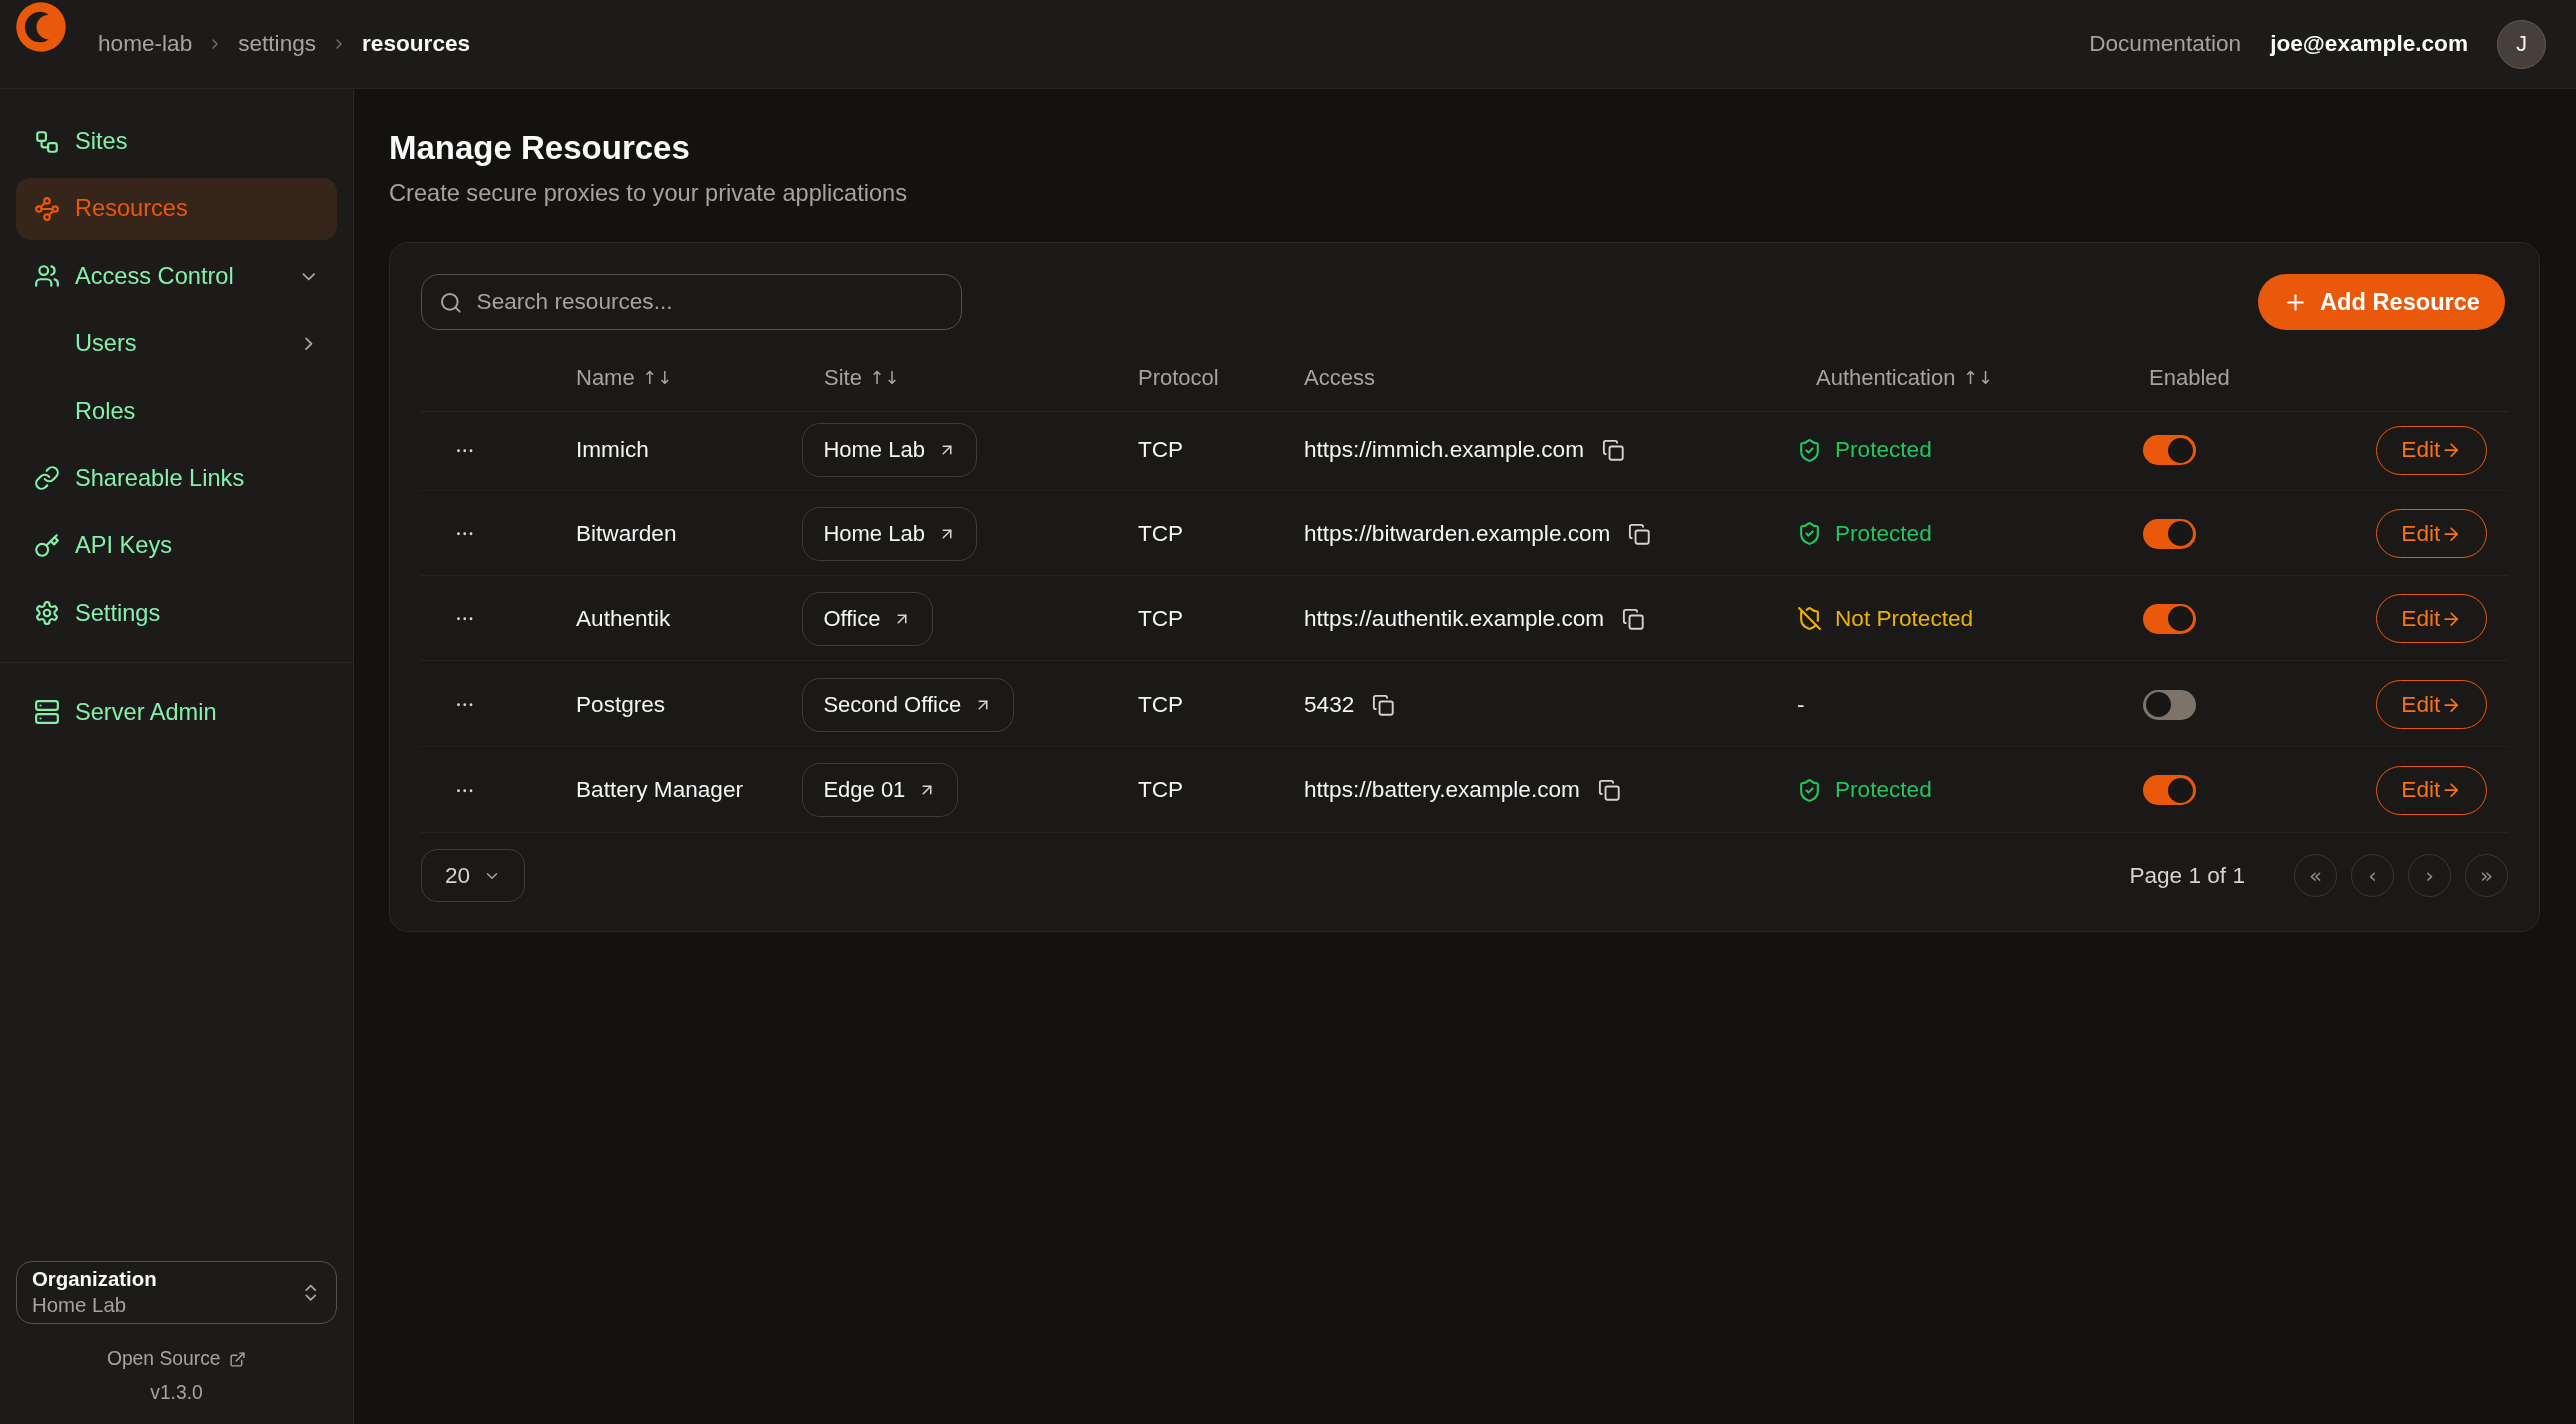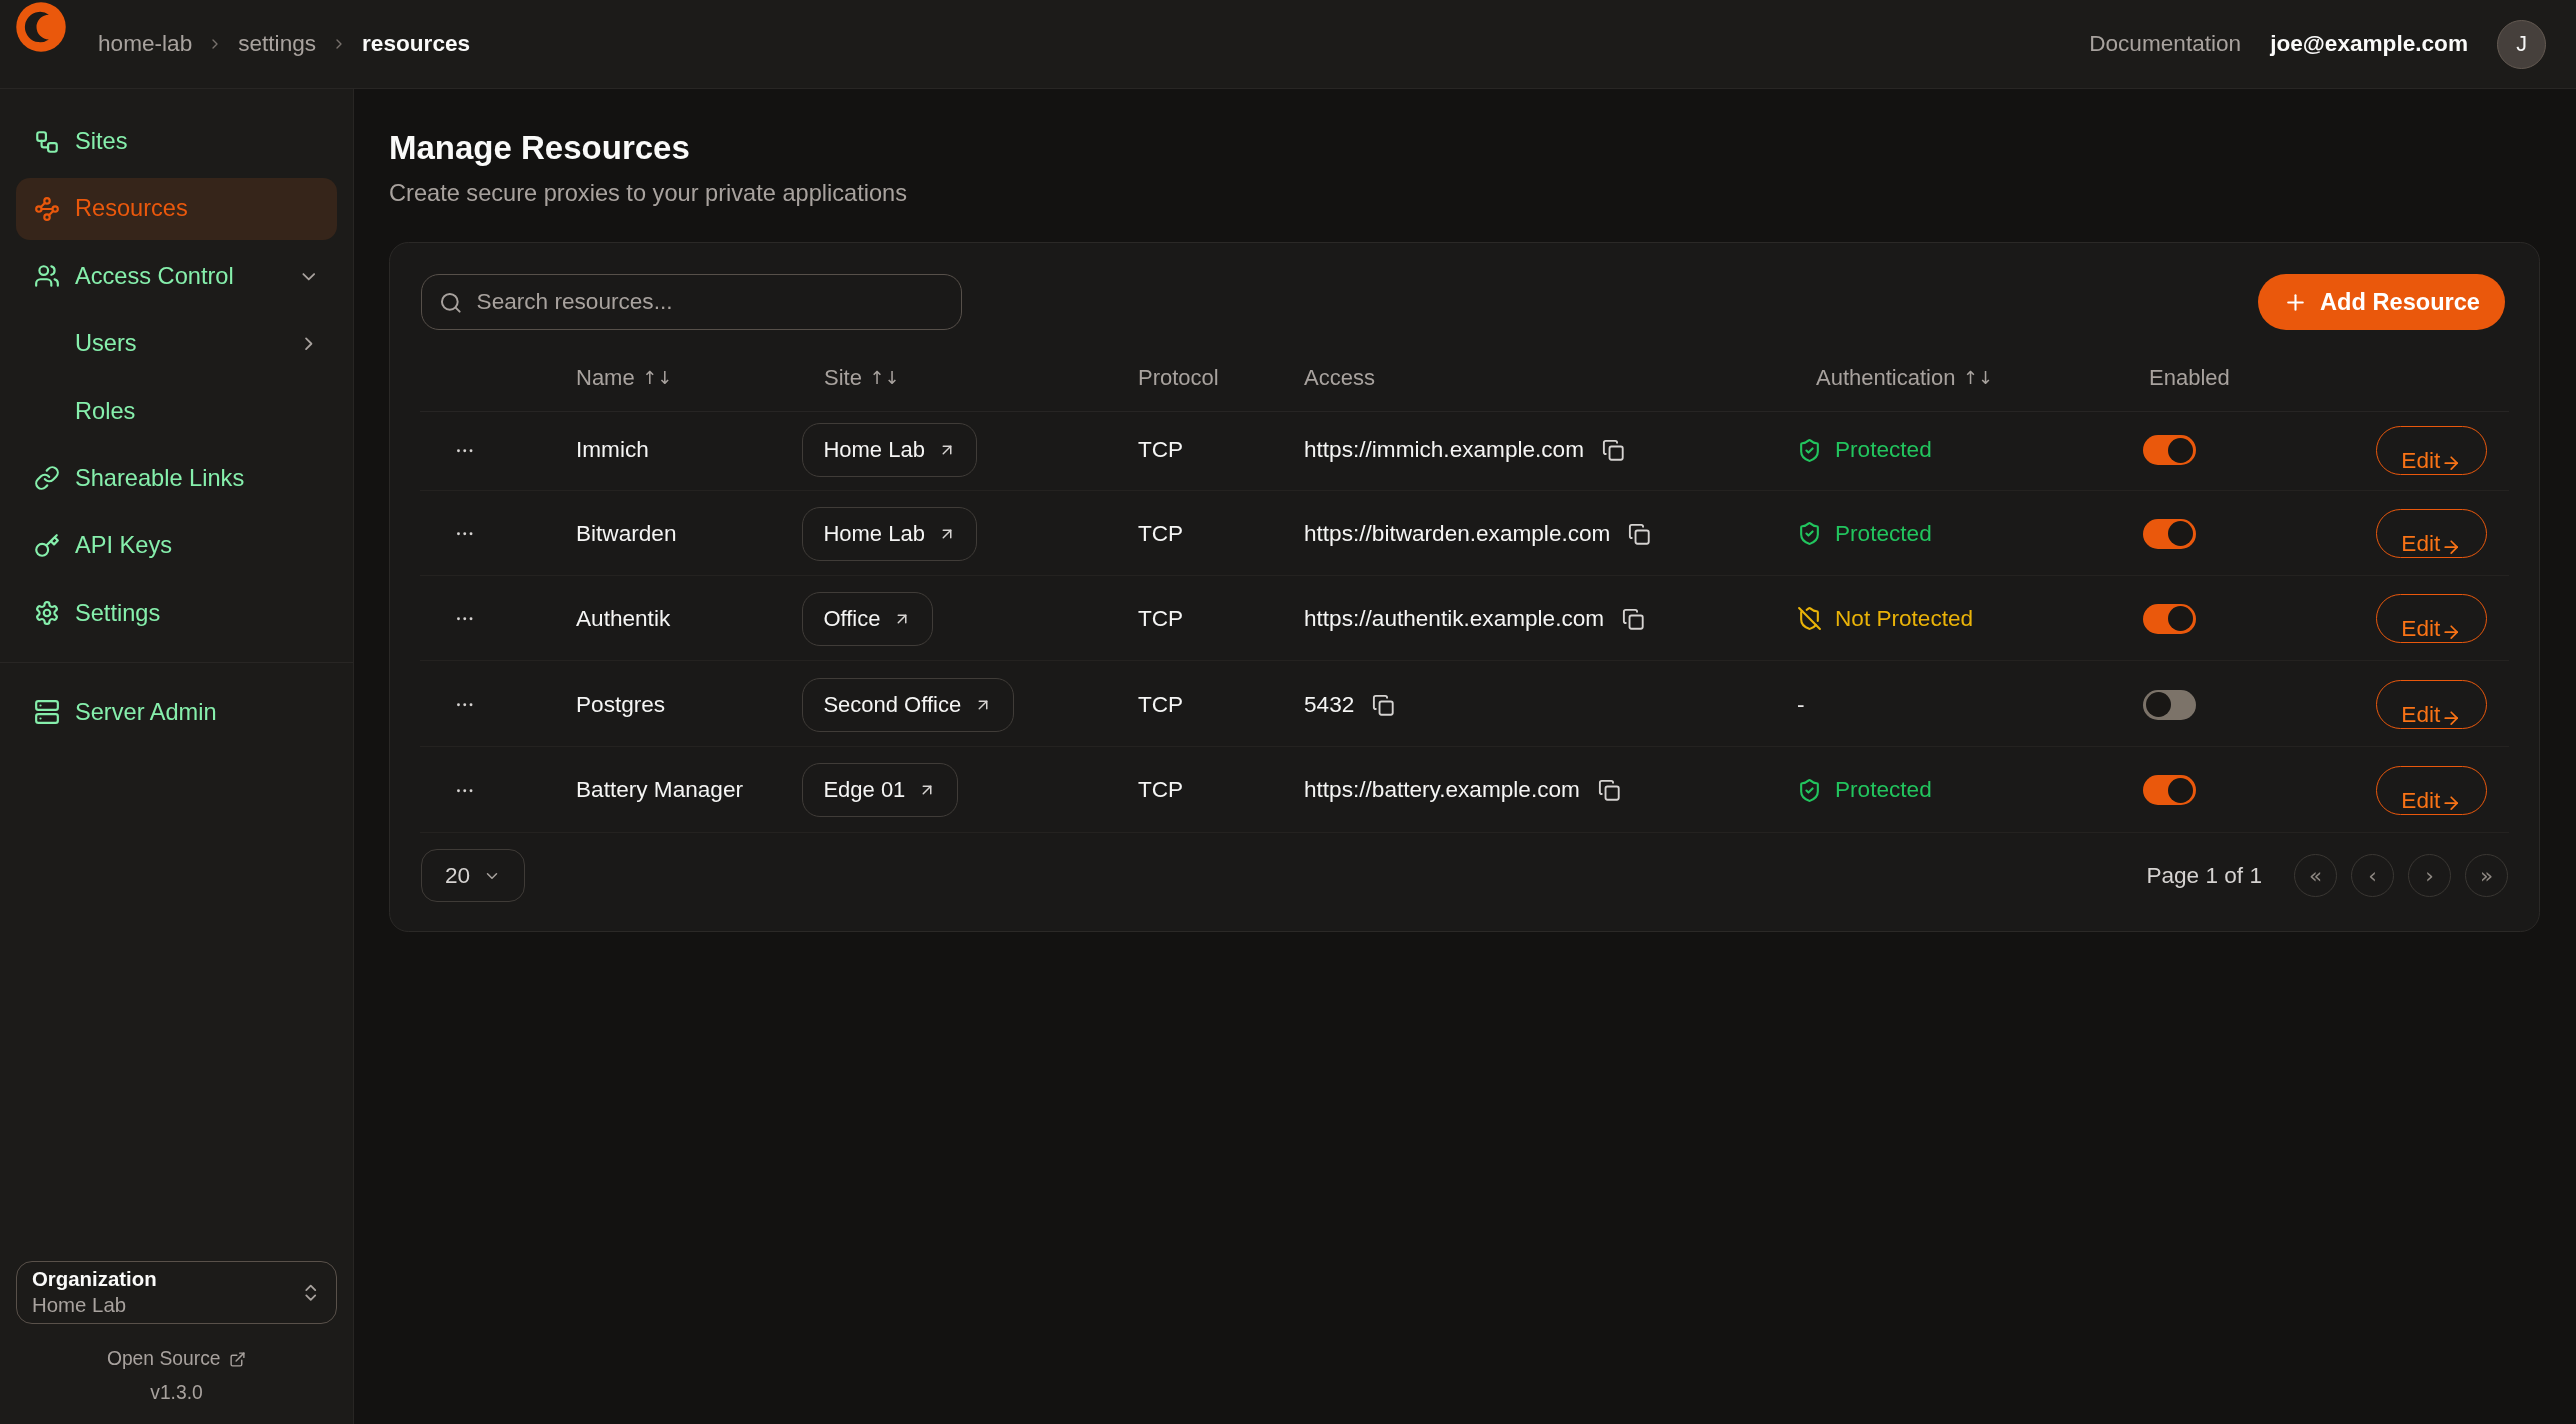--- a/index.html
+++ b/index.html
@@ -89,30 +89,30 @@
   .c-auth.warn .icon-warn { display:flex; }
   .c-auth.none { color:#e7e5e4; }
   .c-toggle { left:1753px; }
   .toggle { position:relative; width:53px; height:30px; border-radius:15px; cursor:pointer; }
   .toggle.on { background:var(--accent,#ea580c); }
   .toggle.off { background:#7c7369; }
   .toggle .knob { position:absolute; top:2.7px; width:25px; height:25px; border-radius:50%; background:#191715; }
   .toggle.on .knob { right:3.2px; }
   .toggle.off .knob { left:3.2px; }
   .c-edit { right:52px; }
-  .edit-btn { display:inline-flex; align-items:flex-end; justify-content:center; gap:1px; width:111px; height:49px;
+  .edit-btn { display:inline-flex; align-items:center; justify-content:center; gap:1px; width:111px; height:49px;
               border-radius:25px; border:1.6px solid var(--accent,#ea580c); background:transparent;
               color:#f97316; font-size:22.6px; font-weight:500; cursor:pointer; }
 
   .pagination { position:absolute; left:0; right:0; top:606px; height:54px; }
   .page-size { position:absolute; left:31px; width:104px; height:53px; border:1.1px solid #3f3b37; border-radius:16px;
                display:flex; align-items:center; justify-content:center; gap:13px; font-size:22.6px; color:#d6d3d1;
                background:transparent; cursor:pointer; }
   .pag-right { position:absolute; right:31px; height:53px; display:flex; align-items:center; gap:14px; }
-  .page-label { font-size:22.6px; color:#d6d3d1; margin-right:18px; }
+  .page-label { font-size:22.6px; color:#d6d3d1; margin-right:35px; }
   .pgbtn { width:43px; height:43px; border-radius:50%; border:1.1px solid #3a3733; background:transparent;
            color:#8d8781; font-size:21.5px; display:flex; align-items:center; justify-content:center; cursor:pointer; }
 </style>
 </head>
 <body>
 
 <div id="app">
 
   <header id="topbar">
     <span class="logo ico">

